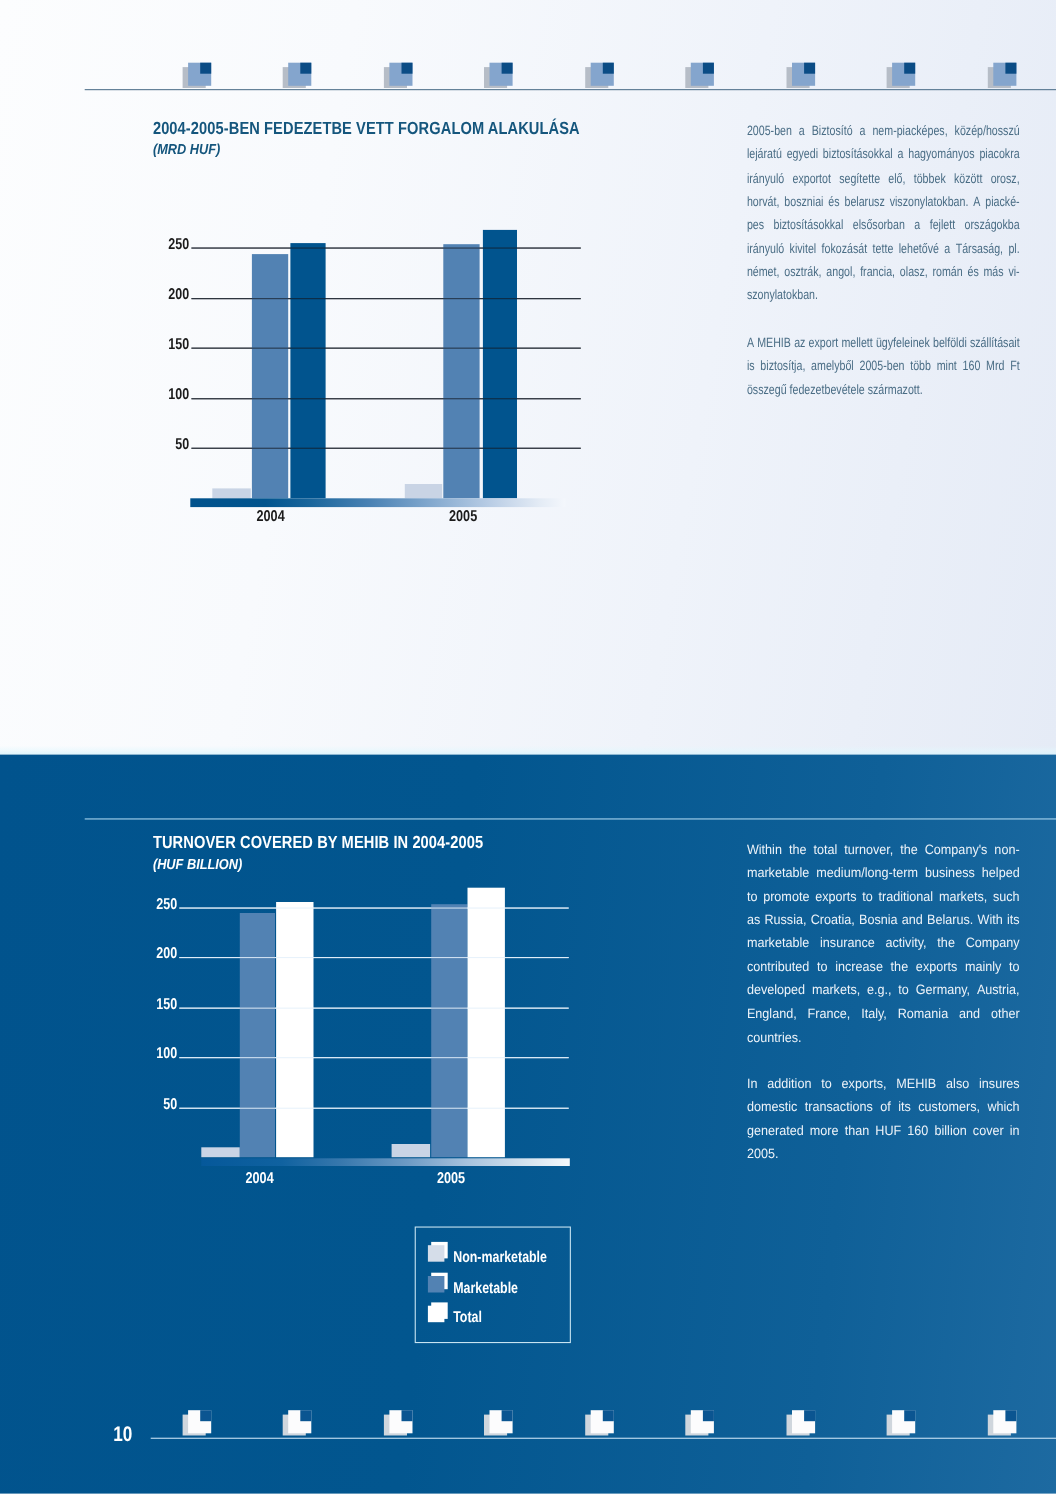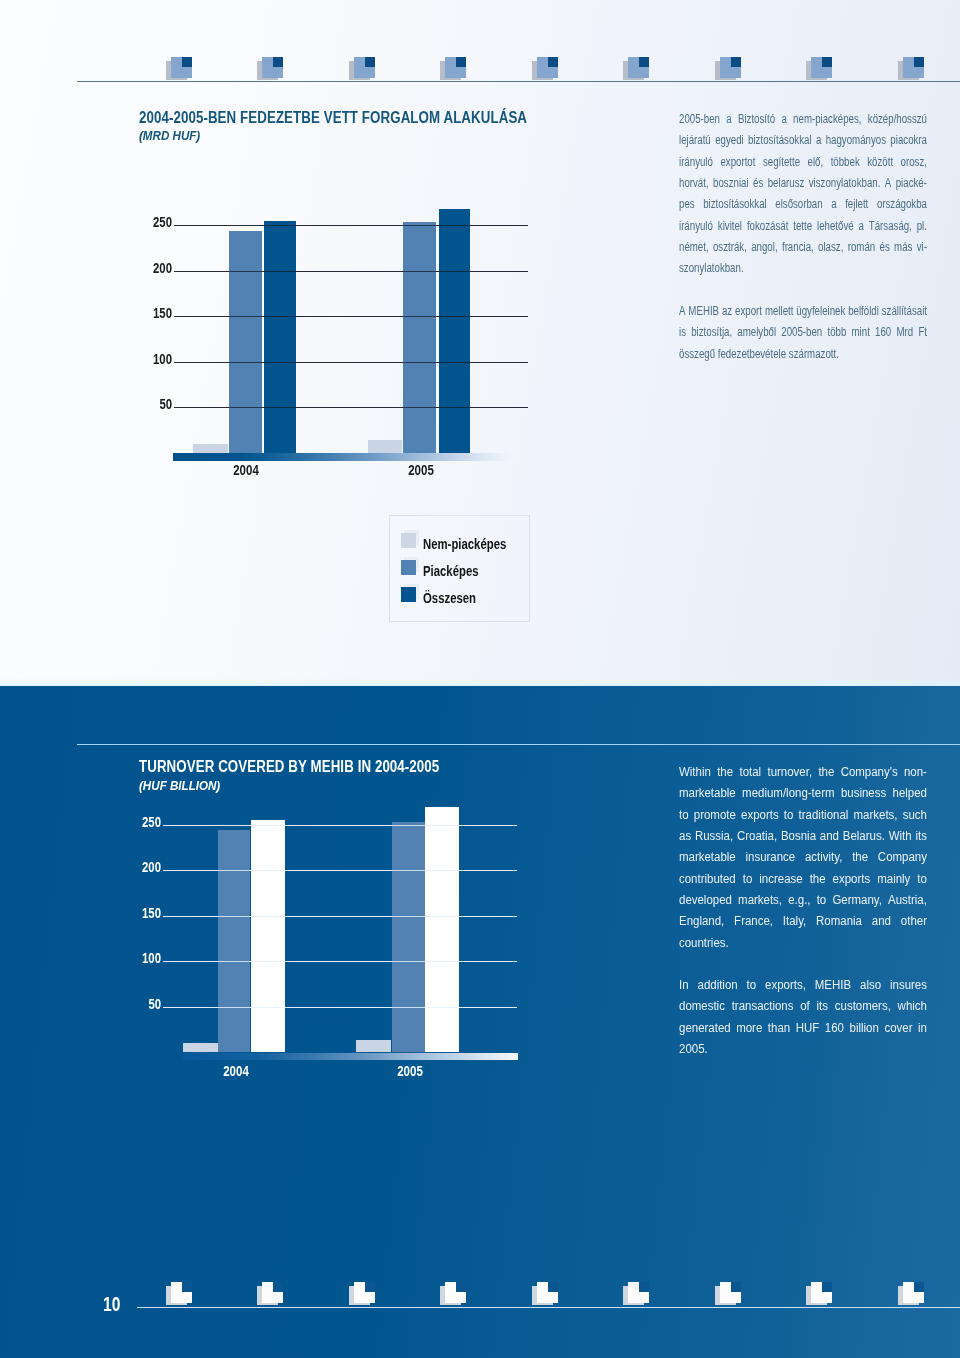--- a/index.html
+++ b/index.html
@@ -229,31 +229,20 @@
       <div class="ytick" style="left: 112px; top: 396.24px; width: 60px;">50</div>
       <div class="grid-line" style="left: 174px; top: 362px; width: 354px; height: 1px;"></div>
       <div class="ytick" style="left: 112px; top: 350.68px; width: 60px;">100</div>
       <div class="grid-line" style="left: 174px; top: 316px; width: 354px; height: 1px;"></div>
       <div class="ytick" style="left: 112px; top: 305.12px; width: 60px;">150</div>
       <div class="grid-line" style="left: 174px; top: 271px; width: 354px; height: 1px;"></div>
       <div class="ytick" style="left: 112px; top: 259.56px; width: 60px;">200</div>
       <div class="grid-line" style="left: 174px; top: 225px; width: 354px; height: 1px;"></div>
       <div class="ytick" style="left: 112px; top: 214px; width: 60px;">250</div>
     </div>
-  <div class="legend legend-hu" id="legend-hu" style="left:389px;top:515px;width:141px;height:107px;">
-      <div class="swatch-shadow" style="left: 14.2px; top: 13.5px; background: rgb(233, 237, 244);"></div>
-      <div class="swatch" style="left: 11.2px; top: 16.5px; background: rgb(204, 214, 228);"></div>
-      <div class="legend-label" style="left: 33.2px; top: 19.5px;">Nem-piacképes</div>
-      <div class="swatch-shadow" style="left: 14.2px; top: 40.9px; background: rgb(233, 237, 244);"></div>
-      <div class="swatch" style="left: 11.2px; top: 43.9px; background: rgb(82, 130, 179);"></div>
-      <div class="legend-label" style="left: 33.2px; top: 46.9px;">Piacképes</div>
-      <div class="swatch-shadow" style="left: 14.2px; top: 68.3px; background: rgb(233, 237, 244);"></div>
-      <div class="swatch" style="left: 11.2px; top: 71.3px; background: rgb(1, 84, 142);"></div>
-      <div class="legend-label" style="left: 33.2px; top: 74.3px;">Összesen</div>
-    </div>
 
   <div class="t-en">
     <h1 class="chart-title" style="left:139px;top:758.3px;">TURNOVER COVERED BY MEHIB IN 2004-2005</h1>
     <h2 class="chart-sub" style="left:139px;top:778px;">(HUF BILLION)</h2>
     <div class="copy copy-en" id="en-p1" style="left:679px;top:762px;">
         <div class="copy-line"><span>Within</span><span>the</span><span>total</span><span>turnover,</span><span>the</span><span>Company's</span><span>non-</span></div>
         <div class="copy-line"><span>marketable</span><span>medium/long-term</span><span>business</span><span>helped</span></div>
         <div class="copy-line"><span>to</span><span>promote</span><span>exports</span><span>to</span><span>traditional</span><span>markets,</span><span>such</span></div>
         <div class="copy-line"><span>as</span><span>Russia,</span><span>Croatia,</span><span>Bosnia</span><span>and</span><span>Belarus.</span><span>With</span><span>its</span></div>
         <div class="copy-line"><span>marketable</span><span>insurance</span><span>activity,</span><span>the</span><span>Company</span></div>
@@ -288,15 +277,26 @@
       <div class="ytick" style="left: 101px; top: 995.74px; width: 60px;">50</div>
       <div class="grid-line" style="left: 163px; top: 961px; width: 354px; height: 1px;"></div>
       <div class="ytick" style="left: 101px; top: 950.18px; width: 60px;">100</div>
       <div class="grid-line" style="left: 163px; top: 916px; width: 354px; height: 1px;"></div>
       <div class="ytick" style="left: 101px; top: 904.62px; width: 60px;">150</div>
       <div class="grid-line" style="left: 163px; top: 870px; width: 354px; height: 1px;"></div>
       <div class="ytick" style="left: 101px; top: 859.06px; width: 60px;">200</div>
       <div class="grid-line" style="left: 163px; top: 825px; width: 354px; height: 1px;"></div>
       <div class="ytick" style="left: 101px; top: 813.5px; width: 60px;">250</div>
     </div>
+  <div class="legend legend-en" id="legend-en" style="left:376.5px;top:1114.7px;width:142px;height:106.5px;">
+      <div class="swatch-shadow" style="left: 14.2px; top: 13.5px; background: rgb(255, 255, 255);"></div>
+      <div class="swatch" style="left: 11.2px; top: 16.5px; background: rgb(213, 221, 233);"></div>
+      <div class="legend-label" style="left: 34.6px; top: 19.5px;">Non-marketable</div>
+      <div class="swatch-shadow" style="left: 14.2px; top: 40.9px; background: rgb(255, 255, 255);"></div>
+      <div class="swatch" style="left: 11.2px; top: 43.9px; background: rgb(82, 130, 179);"></div>
+      <div class="legend-label" style="left: 34.6px; top: 46.9px;">Marketable</div>
+      <div class="swatch-shadow" style="left: 14.2px; top: 68.3px; background: rgb(255, 255, 255);"></div>
+      <div class="swatch" style="left: 11.2px; top: 71.3px; background: rgb(255, 255, 255);"></div>
+      <div class="legend-label" style="left: 34.6px; top: 74.3px;">Total</div>
+    </div>
 
   <div class="pageno" style="left:103.2px;top:1294.2px;">10</div>
 </div>
 
 </body></html>

